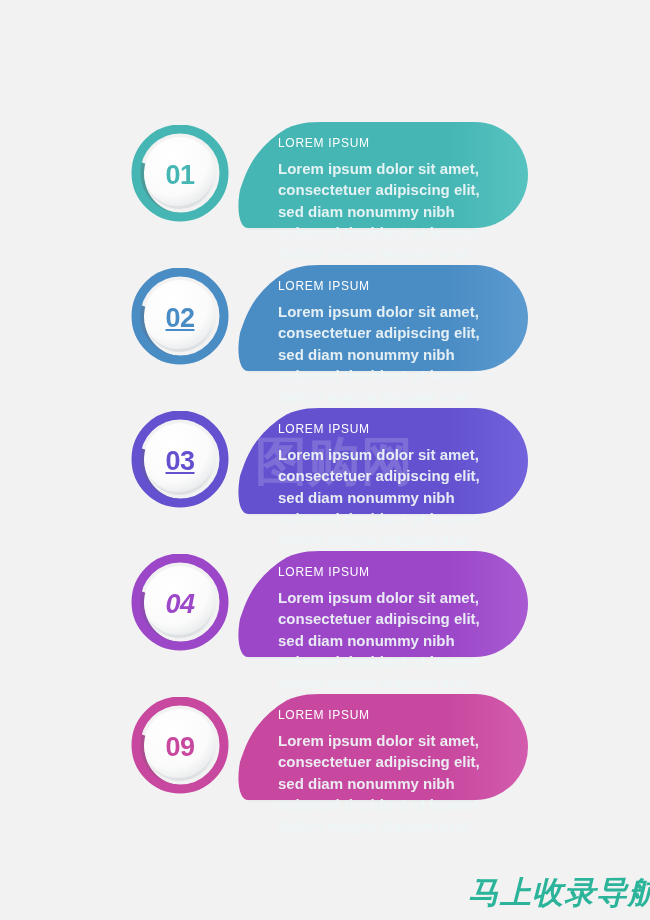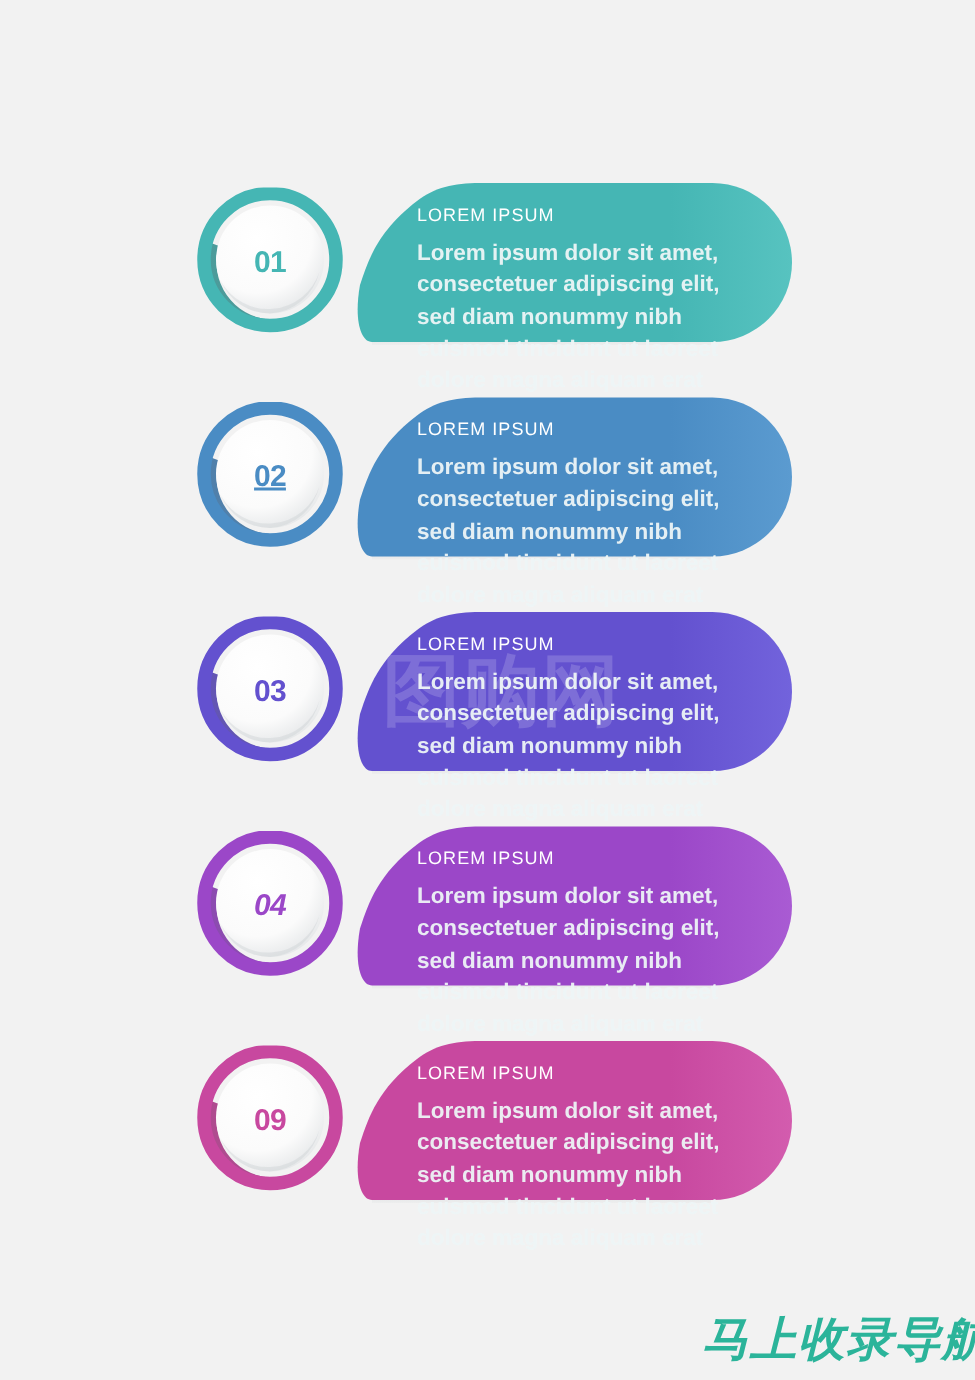--- a/index.html
+++ b/index.html
@@ -88,21 +88,21 @@
   }
   .num-label {
     position: absolute;
     left: 0;
     top: 0;
     width: 100px;
     height: 100px;
     display: flex;
     align-items: center;
     justify-content: center;
-    font-size: 20px;
+    font-size: 27px;
     font-weight: bold;
     letter-spacing: -0.5px;
     z-index: 7;
     pointer-events: none;
   }
 
   
   #stock-watermark {
     position: absolute;
     left: 255px;
@@ -259,21 +259,21 @@
             <linearGradient id="dgg2" x1="0" y1="0" x2="0.6" y2="1">
               <stop offset="0" stop-color="#4a3aa8"></stop>
               <stop offset="1" stop-color="#4a3aa8"></stop>
             </linearGradient>
           </defs>
           <path d="M 50 96 A 46 46 0 0 1 8 36 L 16 39 A 38 38 0 0 0 50 88 Z" fill="url(#dgg2)" opacity="0.85"></path>
           <circle cx="50" cy="48" r="44" fill="none" stroke="#6351cf" stroke-width="9"></circle>
           <circle cx="50" cy="48" r="36" fill="url(#igg2)"></circle>
           <path d="M 50 84 A 36 36 0 0 1 17 62 A 36 36 0 0 0 83 56 A 36 36 0 0 1 50 84 Z" fill="#c7cacd" opacity="0.35"></path>
         </svg>
-        <div class="num-label" style="color: rgb(99, 81, 207); padding-bottom: 4px;">03</div>
+        <div class="num-label" style="color: rgb(99, 81, 207); padding-bottom: 4px; text-decoration: underline;">03</div>
       </div>
     </div>
     <div class="step-row" style="top: 549px;">
       <div class="pill-wrap">
         <svg class="pill-svg" width="400" height="110" viewBox="0 0 400 110" xmlns="http://www.w3.org/2000/svg">
           <defs>
             <linearGradient id="pgg3" x1="0" y1="0" x2="1" y2="0">
               <stop offset="0" stop-color="#9b47c8"></stop>
               <stop offset="0.72" stop-color="#9b47c8"></stop>
               <stop offset="1" stop-color="#a95bd3"></stop>

